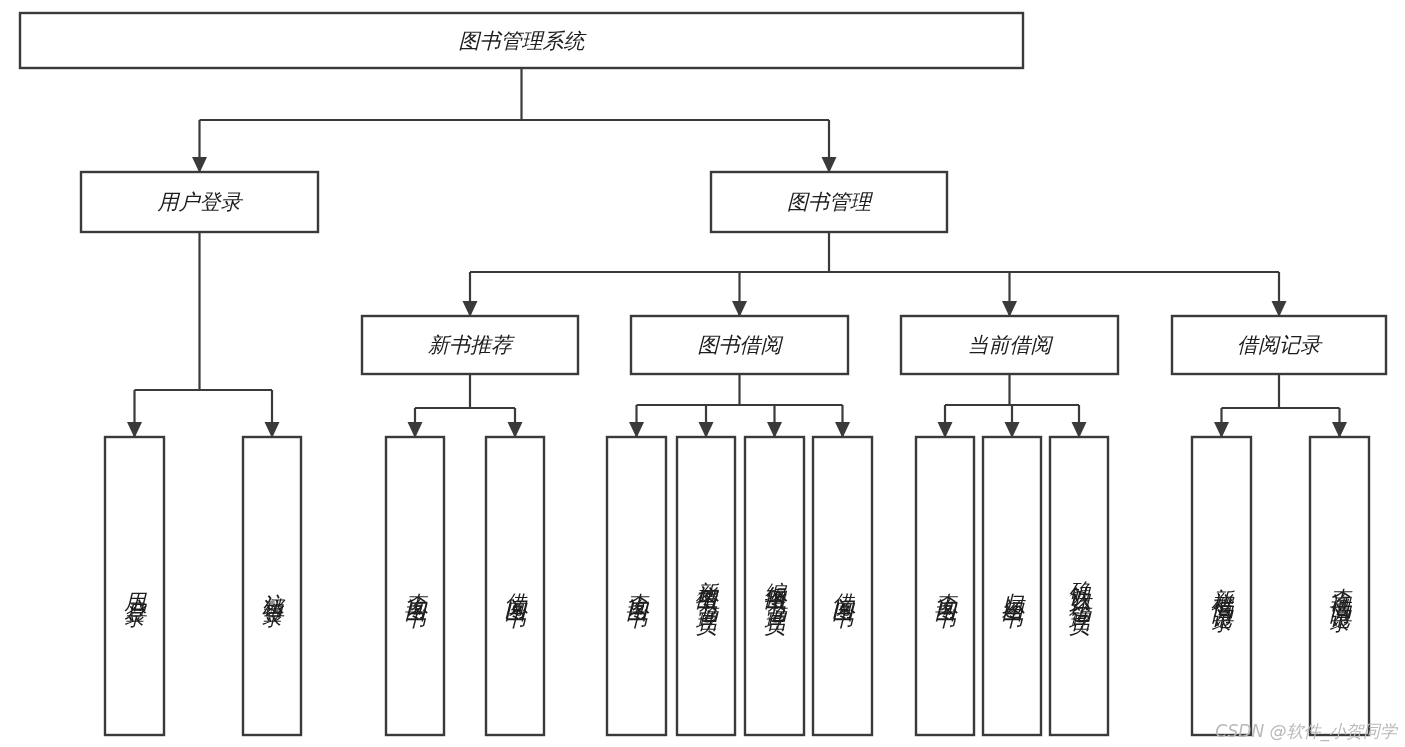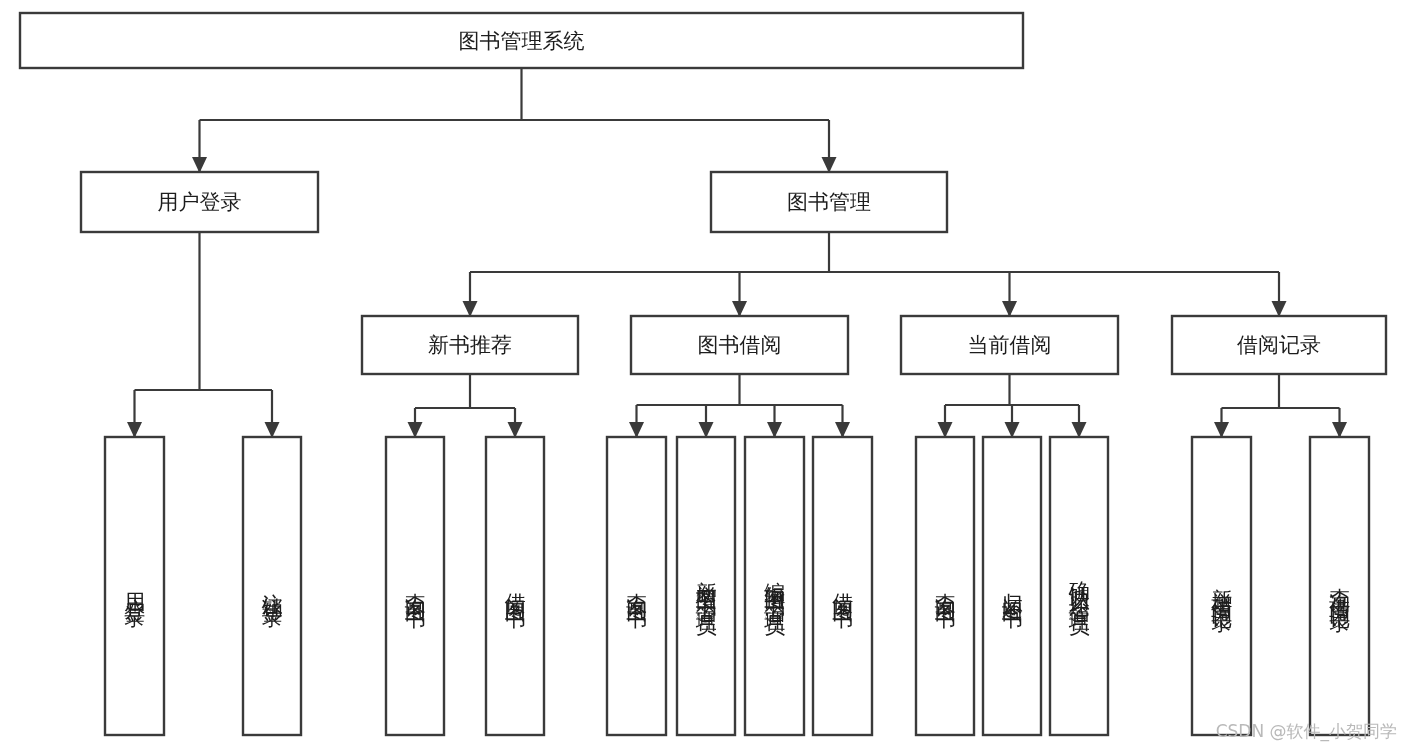--- a/index.html
+++ b/index.html
@@ -11,20 +11,21 @@
     width: 1405px;
     height: 747px;
     font-family: "DejaVu Sans", "Liberation Sans", sans-serif;
     overflow: hidden;
   }
   #diagram-root {
     position: relative;
     width: 1405px;
     height: 747px;
     background: #ffffff;
+    font-style: italic;
   }
   svg.canvas {
     position: absolute;
     left: 0;
     top: 0;
     width: 1405px;
     height: 747px;
   }
   .node-box {
     fill: #ffffff;

